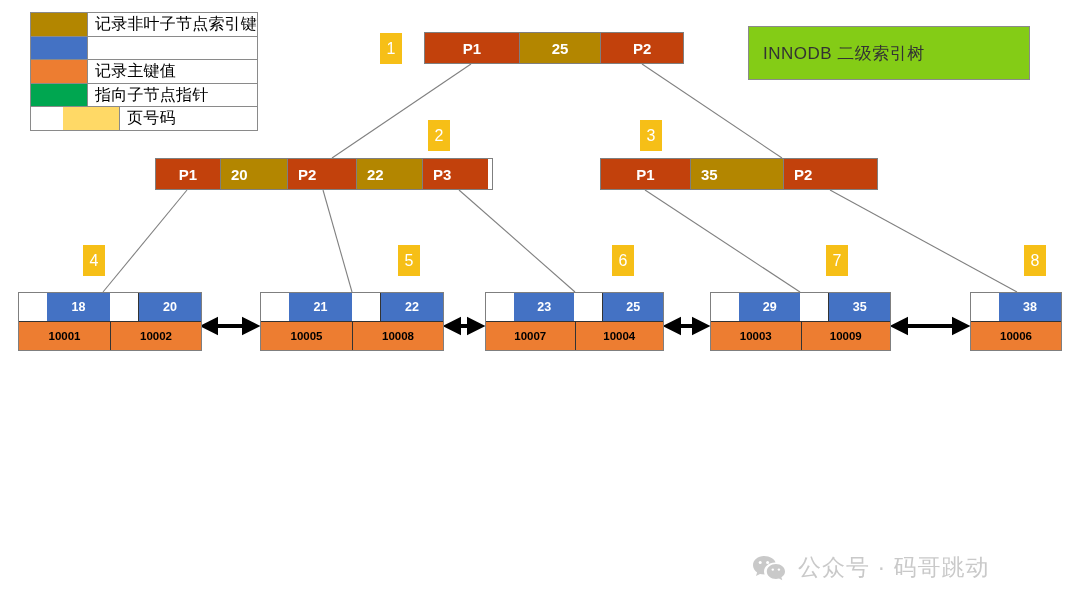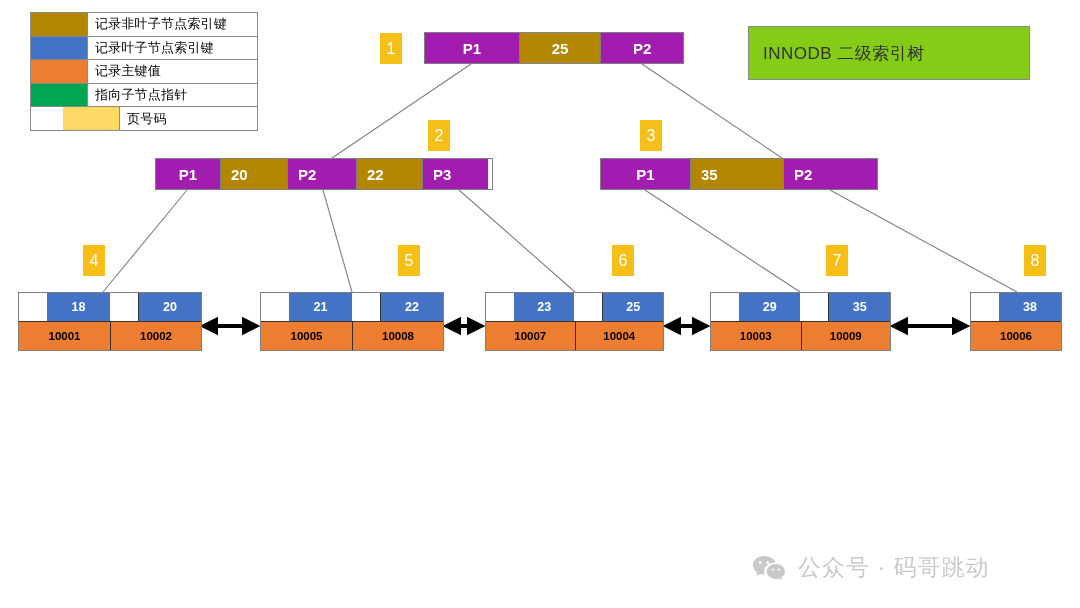--- a/index.html
+++ b/index.html
@@ -10,37 +10,37 @@
   }
   #canvas{position:absolute;left:0;top:0;width:1080px;height:608px;}
   .abs{position:absolute;box-sizing:border-box;}
 
   
   #legend{left:30px;top:12px;width:228px;border:1px solid #8a8a8a;background:#fff;}
   .legend-row{display:flex;height:22.6px;border-bottom:1px solid #8a8a8a;}
   .legend-row:last-child{border-bottom:none;padding-left:32px;}
   .legend-swatch{width:56px;border-right:1px solid #8a8a8a;flex:none;}
   .legend-label{flex:1;display:flex;align-items:center;padding-left:7px;
-    font-size:13px;color:#000;letter-spacing:.2px;white-space:nowrap;font-family:Liberation Serif, serif;}
+    font-size:16px;color:#000;letter-spacing:.2px;white-space:nowrap;font-family:Liberation Serif, serif;}
 
   
   #title-box{left:748px;top:26px;width:282px;height:54px;border:1px solid #8a8a8a;
     background:#84cc16;display:flex;align-items:center;padding-left:14px;}
   #title-box span{font-size:17px;color:#333;letter-spacing:.5px;}
 
   
   .badge{width:22px;height:31px;background:#f6bf17;color:#fff;
     display:flex;align-items:center;justify-content:center;
     font-size:16px;line-height:1;}
 
   
   .inode{display:flex;height:32px;border:1px solid #7f7f7f;}
   .cell{display:flex;align-items:center;box-sizing:border-box;
      font-size:15px;font-weight:bold;color:#fff;height:100%;}
-  .cell.ptr{background:#a21caf;justify-content:center;}
+  .cell.ptr{background:#c2410c;justify-content:center;}
   .cell.key{background:#b38600;justify-content:flex-start;padding-left:10px;}
   .cell + .cell{border-left:1px solid #7f7f7f;}
 
   
   #node-root .cell{justify-content:center;padding-left:0;}
 
   
   .leaf{border:1px solid #7f7f7f;background:#fff;}
   .leaf-row{display:flex;height:28px;}
   .leaf-row.keys .lcell{background:#4472c4;color:#fff;font-weight:bold;font-size:12.5px;margin-left:28px;}
@@ -100,21 +100,20 @@
     </g>
   </svg>
 
   <div id="legend" class="abs">
     <div class="legend-row">
       <div class="legend-swatch" style="background:#b38600"></div>
       <div class="legend-label">记录非叶子节点索引键</div>
     </div>
     <div class="legend-row">
       <div class="legend-swatch" style="background:#4472c4"></div>
-      <div class="legend-label">记录叶子节点索引键</div>
     </div>
     <div class="legend-row">
       <div class="legend-swatch" style="background:#ed7d31"></div>
       <div class="legend-label">记录主键值</div>
     </div>
     <div class="legend-row">
       <div class="legend-swatch" style="background:#00a650"></div>
       <div class="legend-label">指向子节点指针</div>
     </div>
     <div class="legend-row">

